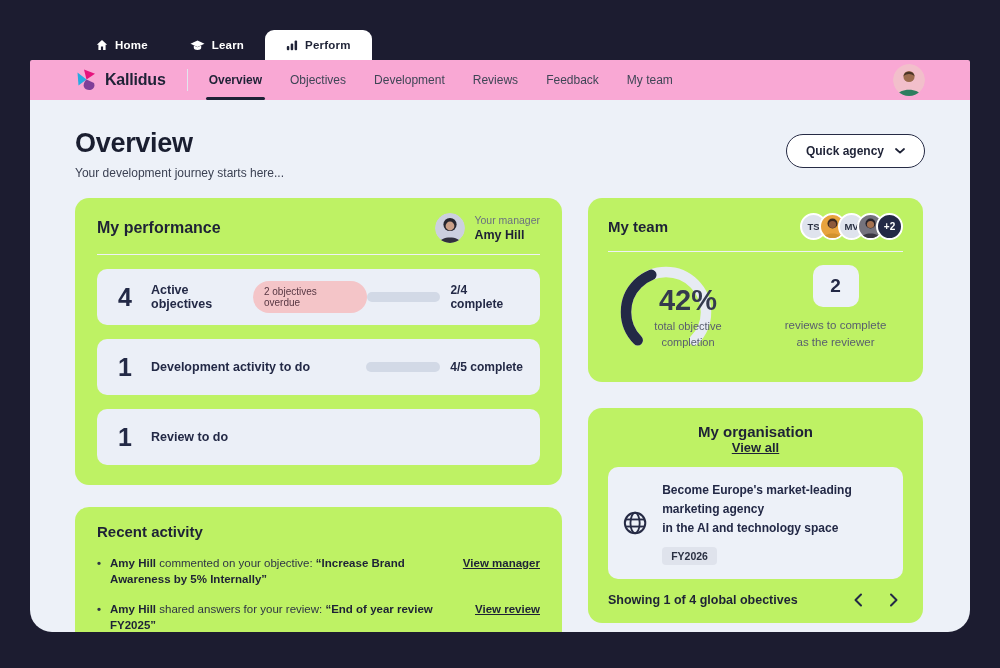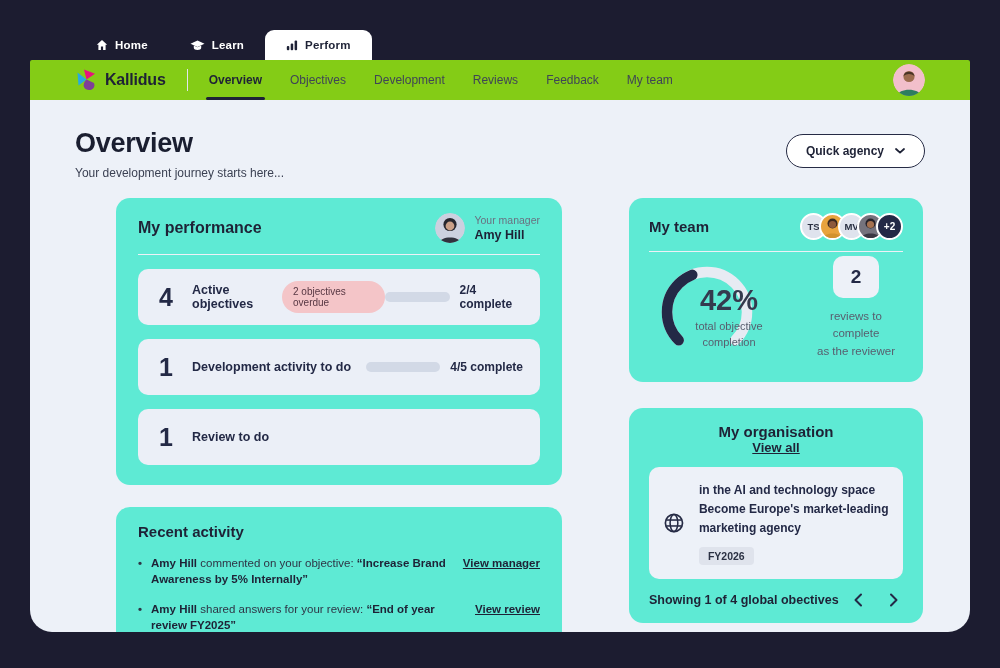--- a/index.html
+++ b/index.html
@@ -8,21 +8,21 @@
   .window { position:absolute; left:30px; top:30px; width:940px; }
 
   
   .tabbar { height:30px; display:flex; align-items:flex-end; padding-left:45px; }
   .app-tab { display:flex; align-items:center; gap:7px; height:30px; padding:0 21px; color:#fff;
              font-size:11.5px; font-weight:700; letter-spacing:.2px; cursor:pointer; }
   .app-tab svg { display:block; }
   .app-tab.active { background:#fff; color:#1e2236; border-radius:9px 9px 0 0; }
 
   
-  .navbar { background:#84cc16; height:40px; display:flex; align-items:center; padding:0 45px; border-radius:2px 2px 0 0; }
+  .navbar { background:#f9a8d4; height:40px; display:flex; align-items:center; padding:0 45px; border-radius:2px 2px 0 0; }
   .brand { display:flex; align-items:center; gap:8px; }
   .brand-name { font-size:16px; font-weight:800; color:#1e2236; letter-spacing:-.2px; }
   .nav-divider { width:1px; height:22px; background:#e2e5ee; margin:0 21px; }
   .nav-links { display:flex; gap:28px; height:40px; align-items:center; }
   .nav-link { font-size:12px; color:#3f4556; position:relative; height:40px; display:flex; align-items:center; cursor:pointer; }
   .nav-link.active { font-weight:800; color:#1e2236; }
   .nav-link.active::after { content:""; position:absolute; bottom:0; left:-3px; right:-3px; height:3.5px; background:#1e2236; border-radius:3px; }
   .navbar-spacer { flex:1; }
   .avatar { border-radius:50%; overflow:hidden; flex:none; }
   .avatar svg { display:block; }
@@ -33,21 +33,21 @@
   .content { background:#edf1f8; border-radius:0 0 22px 22px; padding:20px 45px 28px; height:532px; overflow:hidden; }
   .page-head { display:flex; justify-content:space-between; align-items:flex-start; margin-top:8px; }
   .page-title { font-size:27px; font-weight:800; color:#1a1e30; letter-spacing:-.3px; }
   .page-subtitle { margin-top:7px; font-size:12px; color:#3b4153; }
   .quick-actions { margin-top:6px; display:flex; align-items:center; gap:11px; background:#fff; border:1.5px solid #262b45;
                    border-radius:999px; padding:9px 19px; font-size:12px; font-weight:800; color:#1e2236; cursor:pointer; }
 
   .grid { display:flex; gap:26px; margin-top:18px; }
   .col-left { width:487px; flex:none; }
   .col-right { width:335px; flex:none; }
-  .card { background:#5eead4; border-radius:14px;margin-left:41px; }
+  .card { background:#bef264; border-radius:14px; }
   .card-title { font-size:15px; font-weight:800; color:#1e2236; }
 
   
   .perf-card { padding:15px 22px 20px; }
   .perf-head { display:flex; justify-content:space-between; align-items:center; padding-bottom:11px; border-bottom:1px solid #eef1f7; }
   .perf-head .card-title { font-size:16px; }
   .manager { display:flex; align-items:center; gap:9px; }
   .manager-role { font-size:10.5px; color:#6a7080; }
   .manager-name { font-size:12.5px; font-weight:800; color:#1e2236; margin-top:2px; }
   .perf-row { display:flex; align-items:center; background:#ebeff7; border-radius:10px; margin-top:14px; height:56px; padding:0 17px; }
@@ -301,22 +301,22 @@
             </div>
             <div class="org-objective">
               <svg width="34" height="34" viewBox="0 0 34 34">
                 <circle cx="17" cy="17" r="13.3" fill="none" stroke="#262b45" stroke-width="2.6"></circle>
                 <ellipse cx="17" cy="17" rx="6" ry="13.3" fill="none" stroke="#262b45" stroke-width="2.4"></ellipse>
                 <line x1="5" y1="12.4" x2="29" y2="12.4" stroke="#262b45" stroke-width="2.4"></line>
                 <line x1="5" y1="21.6" x2="29" y2="21.6" stroke="#262b45" stroke-width="2.4"></line>
               </svg>
               <div>
                 <div class="org-text">
+                  <span>Become Europe's market-leading marketing agency</span>
                   <span>in the AI and technology space</span>
-                  <span>Become Europe's market-leading marketing agency</span>
                 </div>
                 <span class="org-tag">FY2026</span>
               </div>
             </div>
             <div class="org-foot">
               <span class="org-count">Showing 1 of 4 global obectives</span>
               <div class="org-arrows">
                 <span class="arrow-btn">
                   <svg width="10" height="14" viewBox="0 0 10 14">
                       <path d="M8 1.5 L2.5 7 L8 12.5" fill="none" stroke="currentColor" stroke-width="2" stroke-linecap="round" stroke-linejoin="round"></path>

